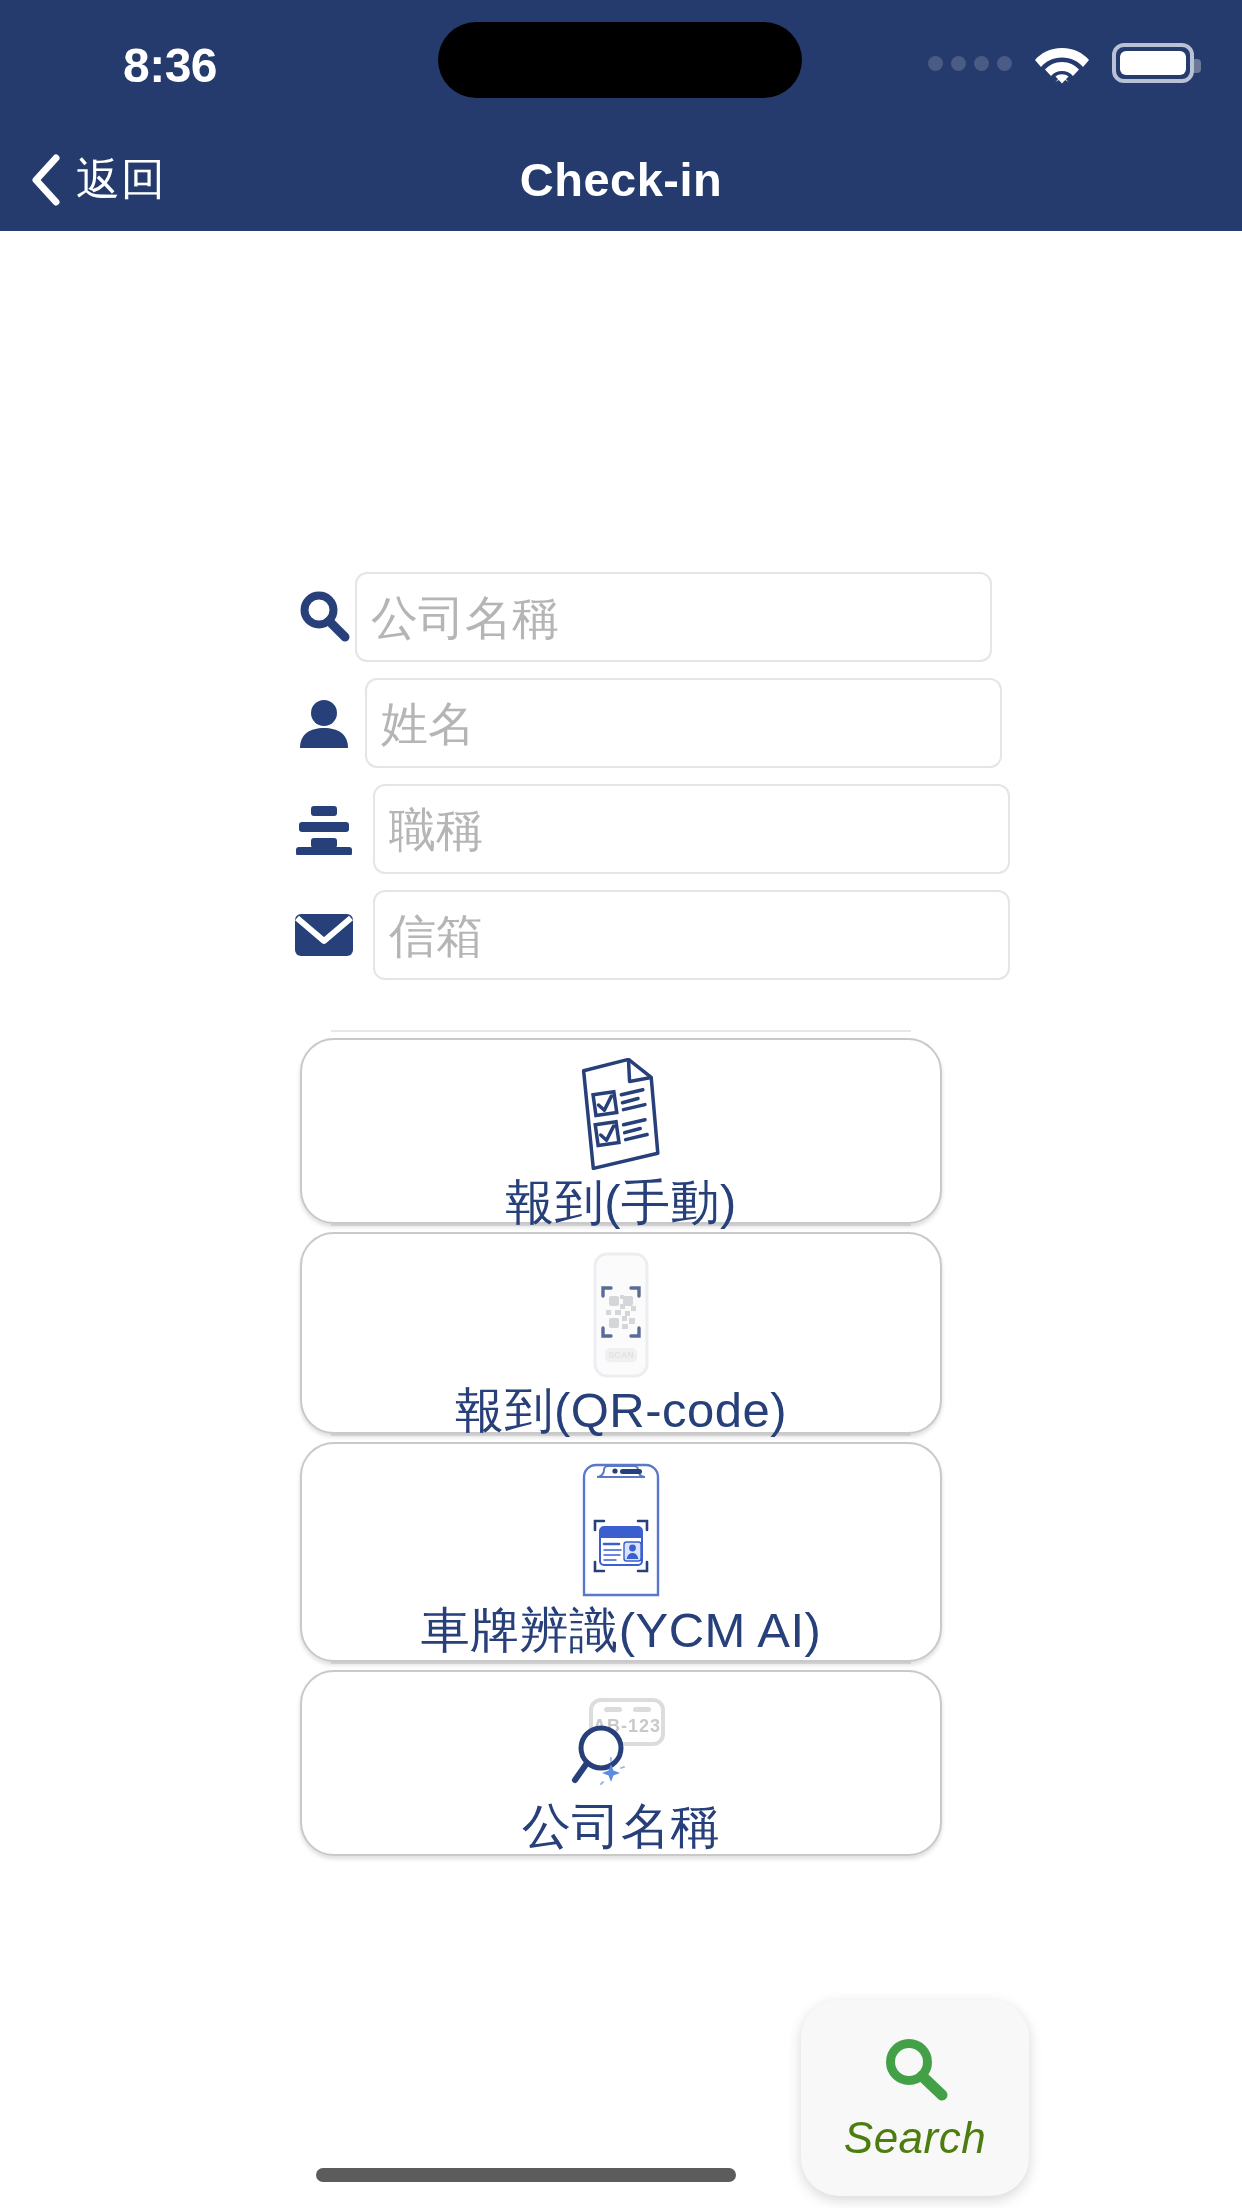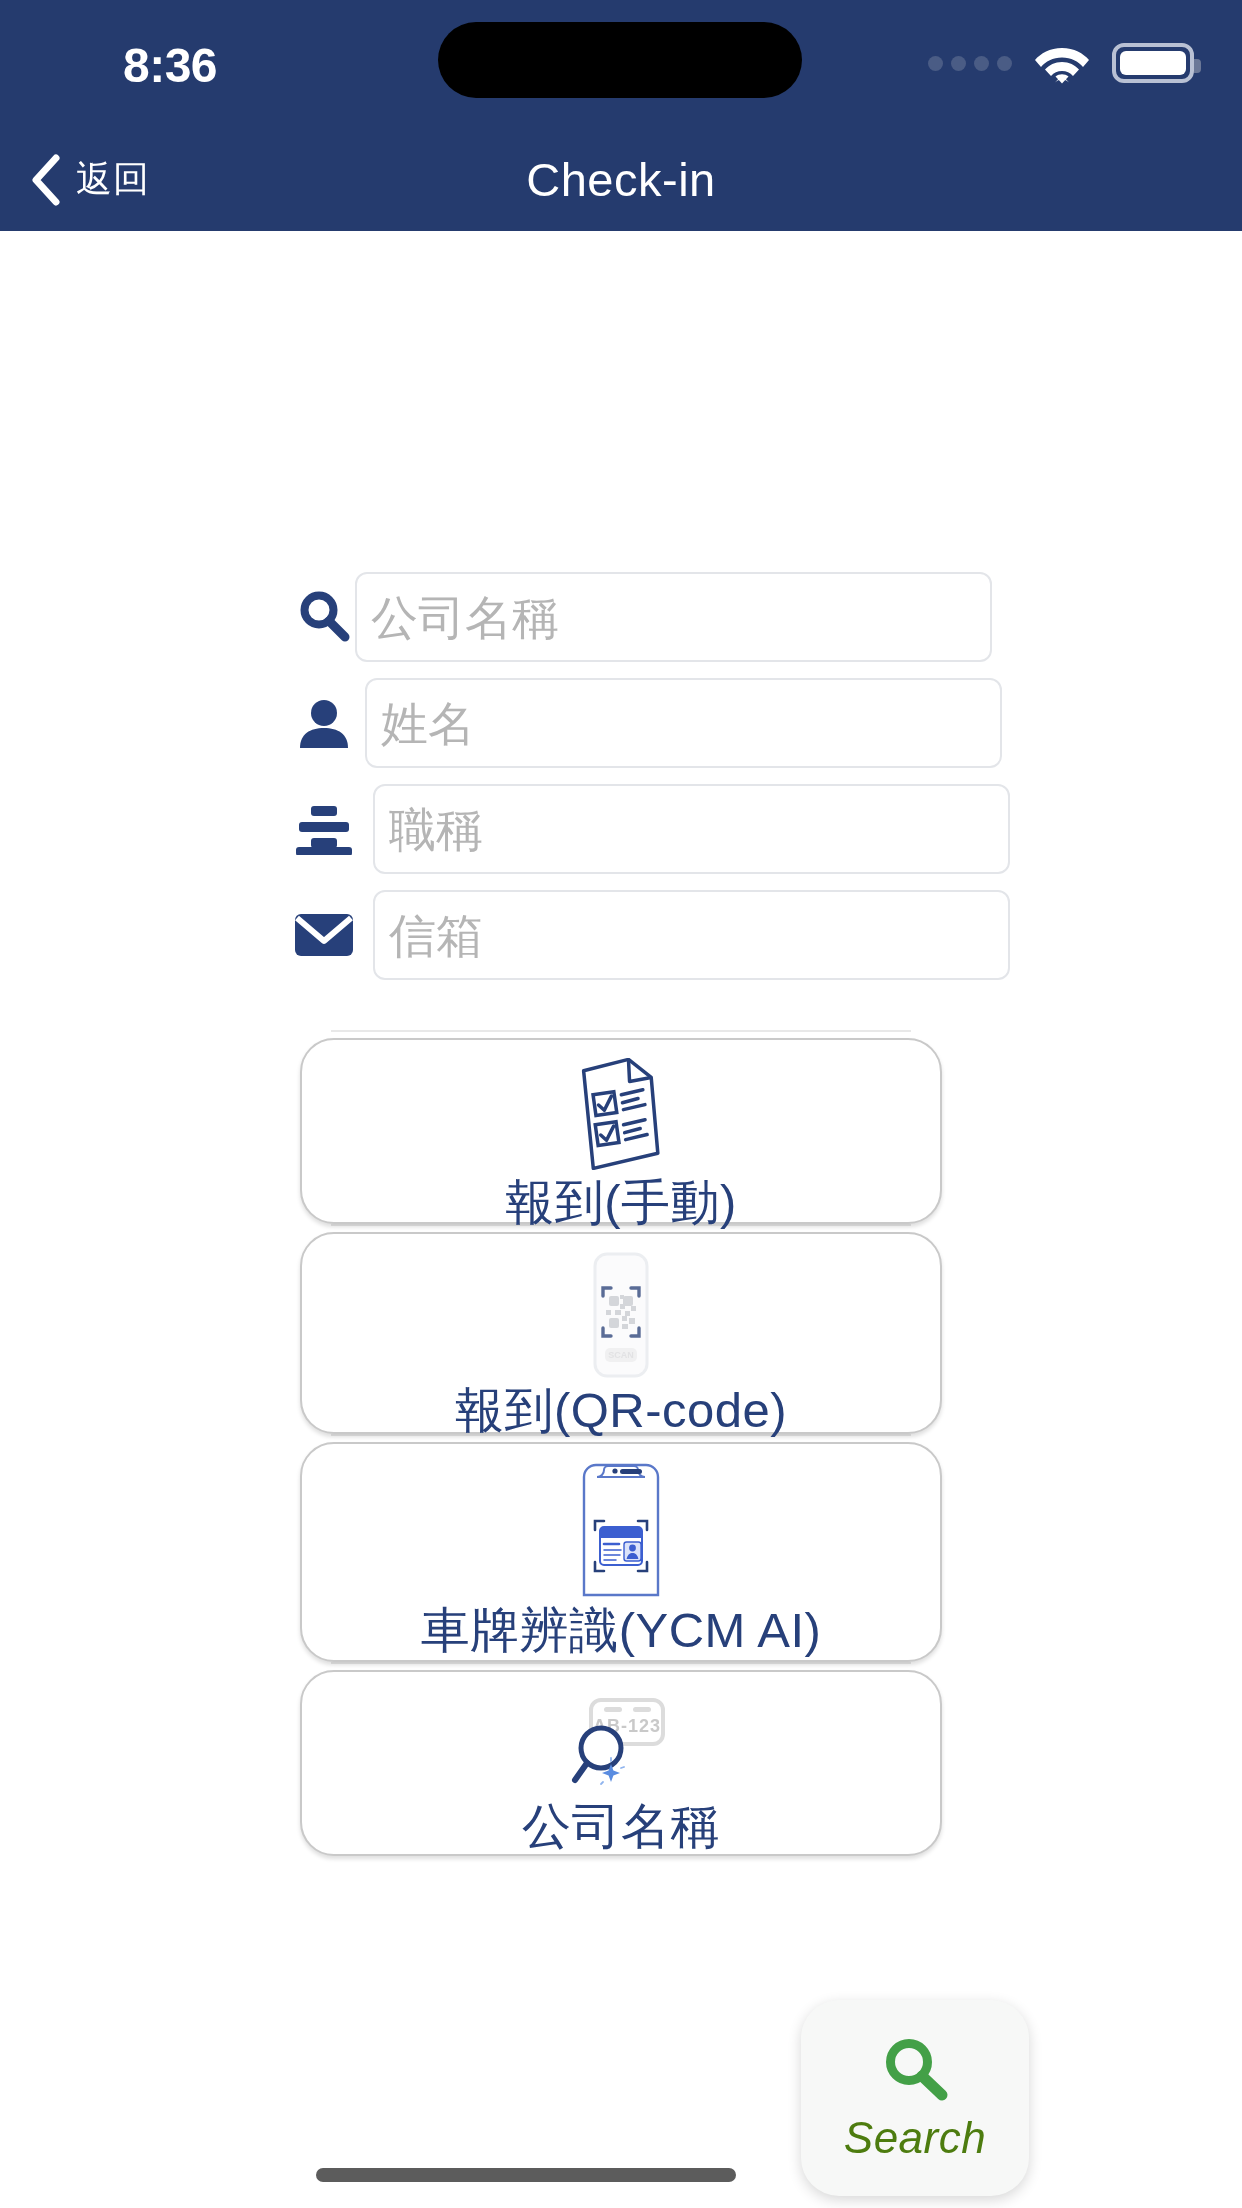--- a/index.html
+++ b/index.html
@@ -97,34 +97,34 @@
     align-items: center;
     gap: 16px;
     cursor: pointer;
   }
   .chev {
     width: 30px; height: 52px;
     display: block;
   }
   .nav-back-label {
     color: #ffffff;
-    font-size: 36px;
+    font-size: 44px;
     font-weight: 500;
     letter-spacing: 1px;
   }
   .nav-title {
     position: absolute;
     left: 0; top: 0;
     width: 1242px; height: 103px;
     display: flex;
     align-items: center;
     justify-content: center;
     color: #ffffff;
     font-size: 47px;
-    font-weight: normal;
+    font-weight: bold;
     letter-spacing: 0.5px;
   }
 
   
   .form {
     position: absolute;
     left: 0; top: 564px;
     width: 1242px;
   }
   .field-row {

